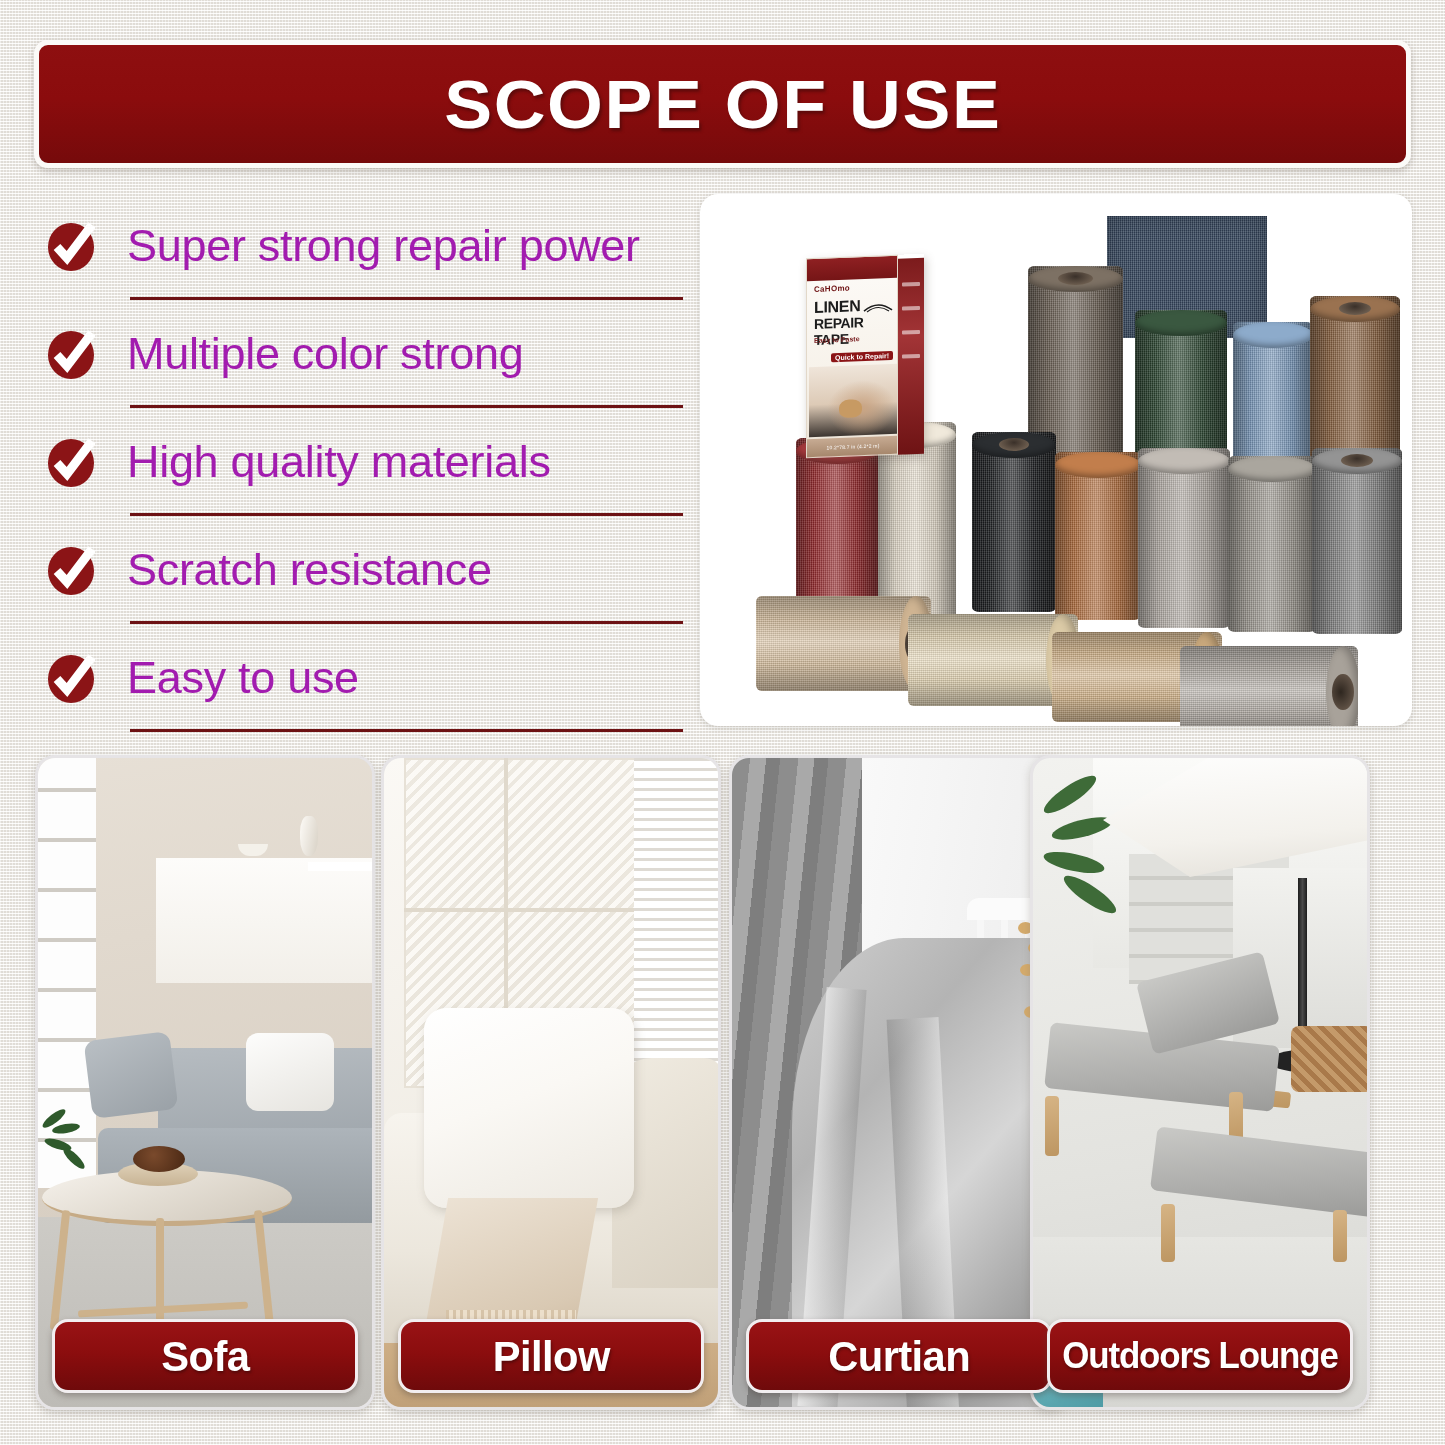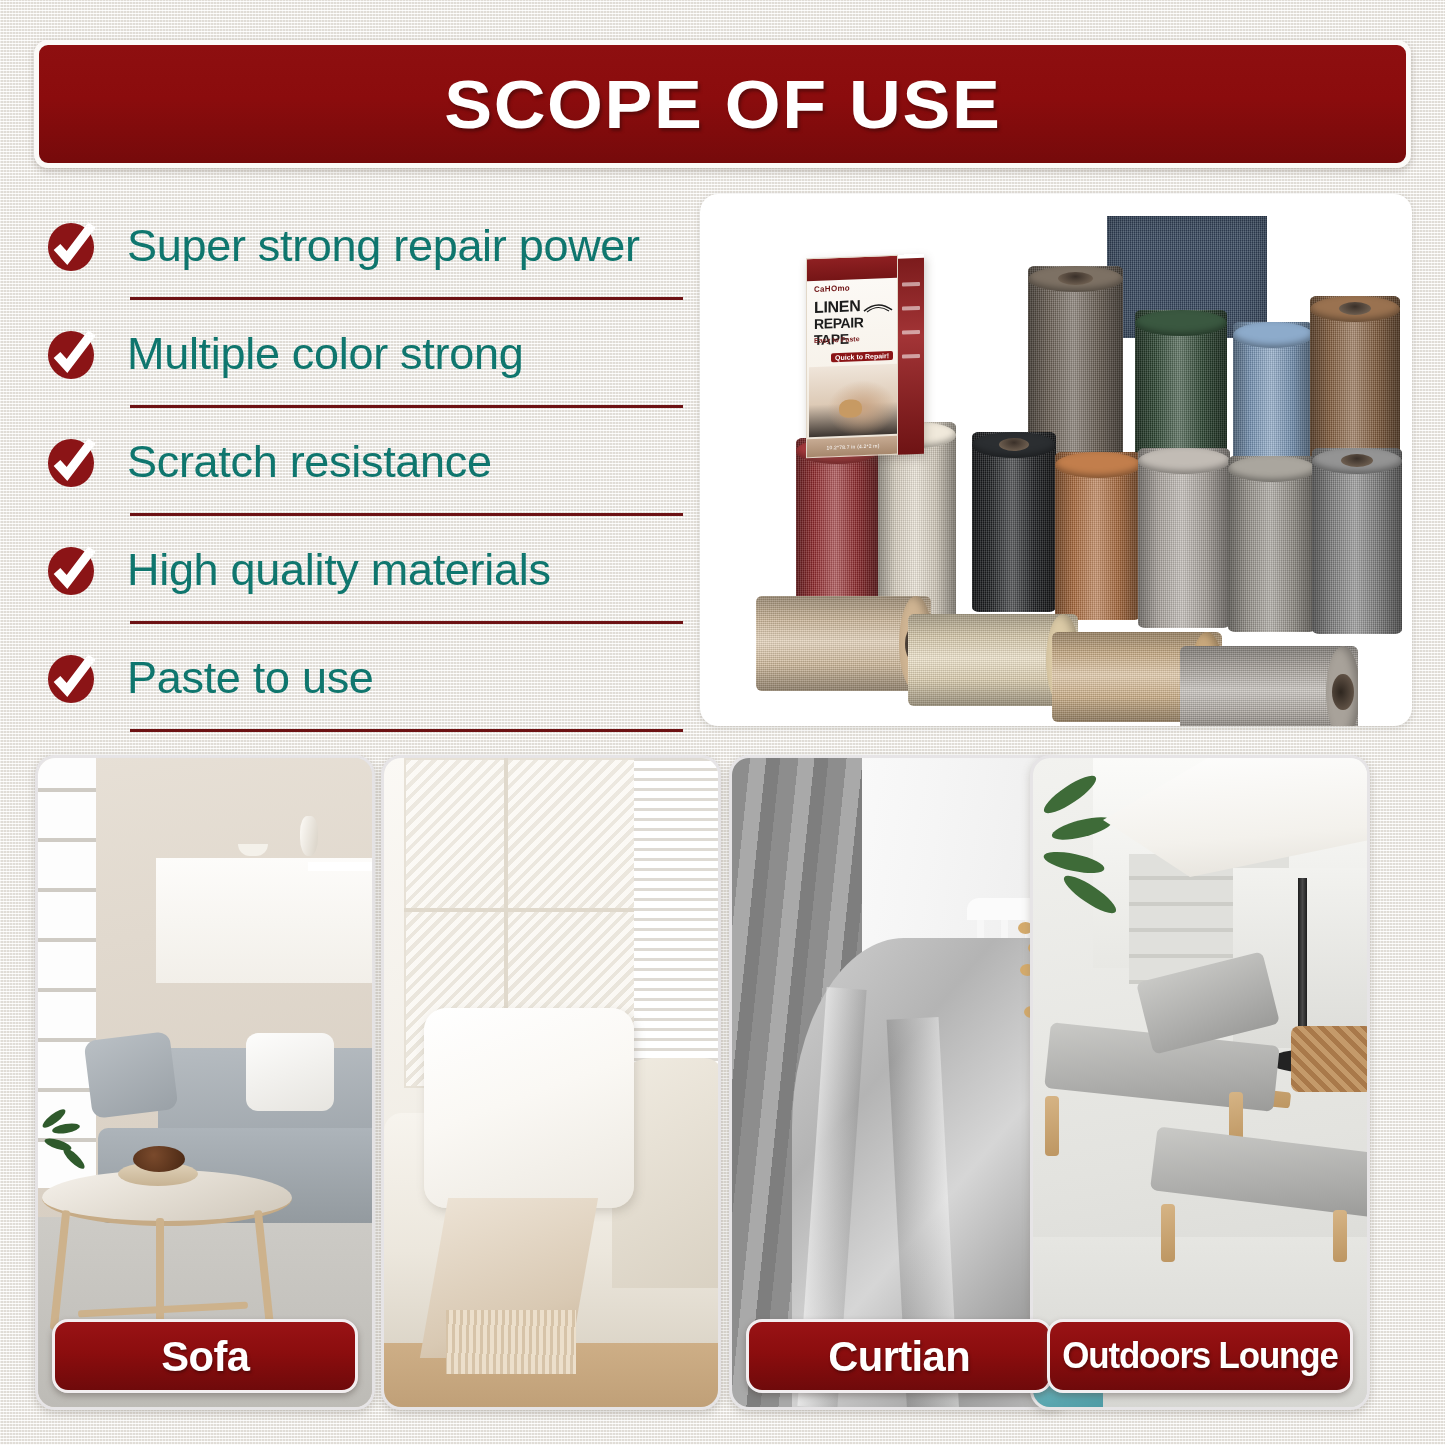--- a/index.html
+++ b/index.html
@@ -46,21 +46,21 @@
     display:flex; align-items:center;
   }
   .check-badge {
     width:48px; height:52px; flex:0 0 48px; margin-left:9px;
     position:relative;
   }
   .check-badge svg { display:block; width:48px; height:52px; overflow:visible; }
   .feature-label {
     margin-left:32px;
     font-size:45px;
-    color:#0f766e;
+    color:#a21caf;
     font-family:"Liberation Sans", sans-serif;
     letter-spacing:-0.3px;
     white-space:nowrap;
   }
   .feature-divider {
     position:absolute; left:92px; right:5px; bottom:0;
     height:3px;
     background:#6d1214;
   }
 
@@ -390,43 +390,43 @@
     <span class="feature-divider"></span>
   </div>
 
   <div class="feature-row">
     <span class="check-badge">
       <svg viewBox="0 0 48 52">
         <ellipse cx="24" cy="27" rx="23" ry="24" fill="#8b1416"></ellipse>
         <path d="M10 27 L20 38 L45 5" stroke="#ffffff" stroke-width="9" fill="none"></path>
       </svg>
     </span>
-    <span class="feature-label">Scratch resistance</span>
+    <span class="feature-label">High quality materials</span>
     <span class="feature-divider"></span>
   </div>
 
   <div class="feature-row">
     <span class="check-badge">
       <svg viewBox="0 0 48 52">
         <ellipse cx="24" cy="27" rx="23" ry="24" fill="#8b1416"></ellipse>
         <path d="M10 27 L20 38 L45 5" stroke="#ffffff" stroke-width="9" fill="none"></path>
       </svg>
     </span>
-    <span class="feature-label">High quality materials</span>
+    <span class="feature-label">Scratch resistance</span>
     <span class="feature-divider"></span>
   </div>
 
   <div class="feature-row">
     <span class="check-badge">
       <svg viewBox="0 0 48 52">
         <ellipse cx="24" cy="27" rx="23" ry="24" fill="#8b1416"></ellipse>
         <path d="M10 27 L20 38 L45 5" stroke="#ffffff" stroke-width="9" fill="none"></path>
       </svg>
     </span>
-    <span class="feature-label">Paste to use</span>
+    <span class="feature-label">Easy to use</span>
     <span class="feature-divider"></span>
   </div>
 
 </div>
 
 <div id="product-card">
   <div id="product-scene">
 
     <div id="ground-shadow"></div>
 
@@ -595,20 +595,23 @@
     <div class="s2-panel-l1"></div>
     <div class="s2-panel-l2"></div>
     <div class="s2-blinds"></div>
     <div class="s2-floor"></div>
     <div class="s2-chair"></div>
     <div class="s2-chair-arm"></div>
     <div class="s2-pillow"></div>
     <div class="s2-throw"></div>
     <div class="s2-fringe"></div>
   </div>
+  <div class="photo-label">
+    <span>Pillow</span>
+  </div>
 </div>
 
 <div class="photo-card" id="photo-3">
   <div class="photo-scene">
     <div class="s3-bg"></div>
     <div class="s3-chair">
       <div class="s3-chair-top"></div>
       <div class="s3-spindle" style="left:10px;"></div>
       <div class="s3-spindle" style="left:34px;"></div>
       <div class="s3-spindle" style="left:58px;"></div>

